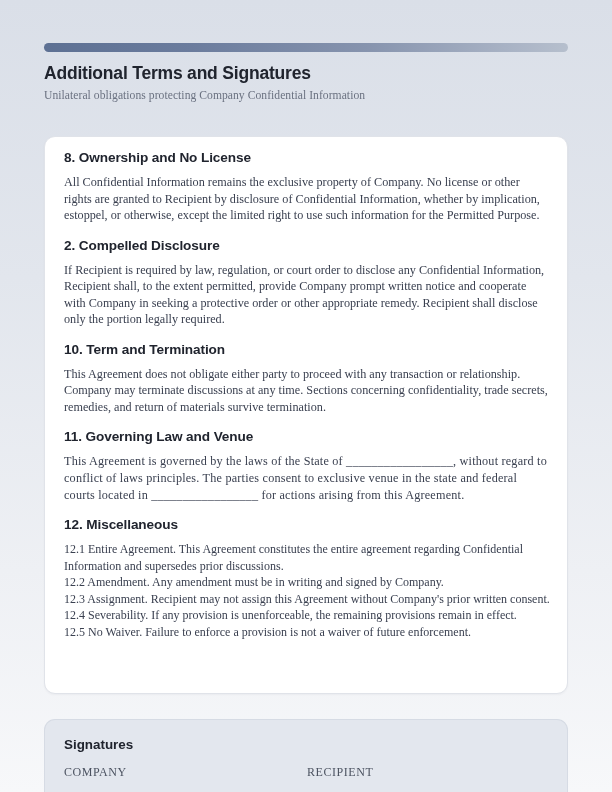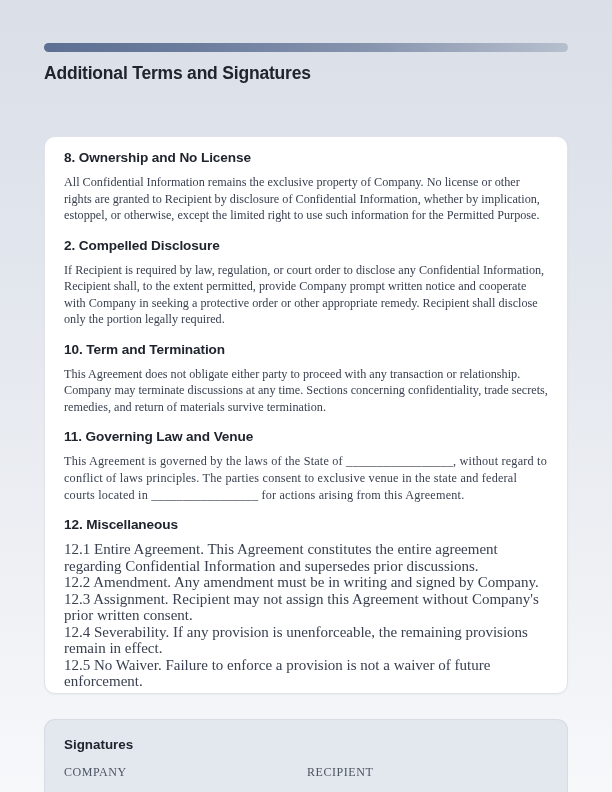--- a/index.html
+++ b/index.html
@@ -105,21 +105,21 @@
     text-align: left;
   }
 
   .sub-list {
     margin: 0;
     padding: 0;
     list-style: none;
   }
   .sub-list li {
     font-family: "Liberation Serif", serif;
-    font-size: 15px;
+    font-size: 12px;
     line-height: 16.5px;
     color: #3a4050;
     margin: 0;
   }
 
   .blank {
     font-family: "Liberation Serif", serif;
     letter-spacing: 0.2px;
   }
 
@@ -167,20 +167,21 @@
   }
 </style>
 </head>
 <body>
 
 <div class="page">
 
   <div class="accent-bar"></div>
 
   <h1 class="doc-title">Additional Terms and Signatures</h1>
+  <p class="doc-subtitle">Unilateral obligations protecting Company Confidential Information</p>
 
   <div class="terms-card">
     <div class="terms-inner">
 
       <div class="sec-block">
         <h2 class="sec-heading">8. Ownership and No License</h2>
         <p class="body-text">All Confidential Information remains the exclusive property of Company. No license or other rights are granted to Recipient by disclosure of Confidential Information, whether by implication, estoppel, or otherwise, except the limited right to use such information for the Permitted Purpose.</p>
       </div>
 
       <div class="sec-block">

